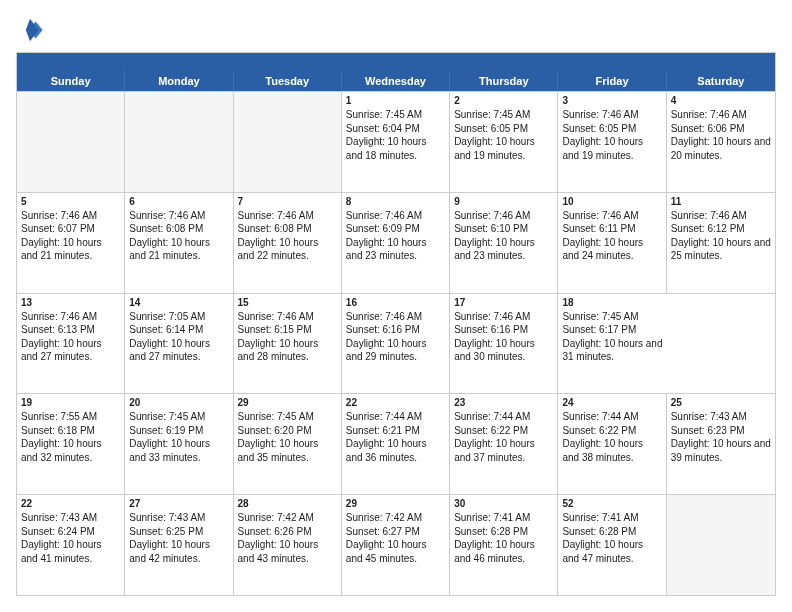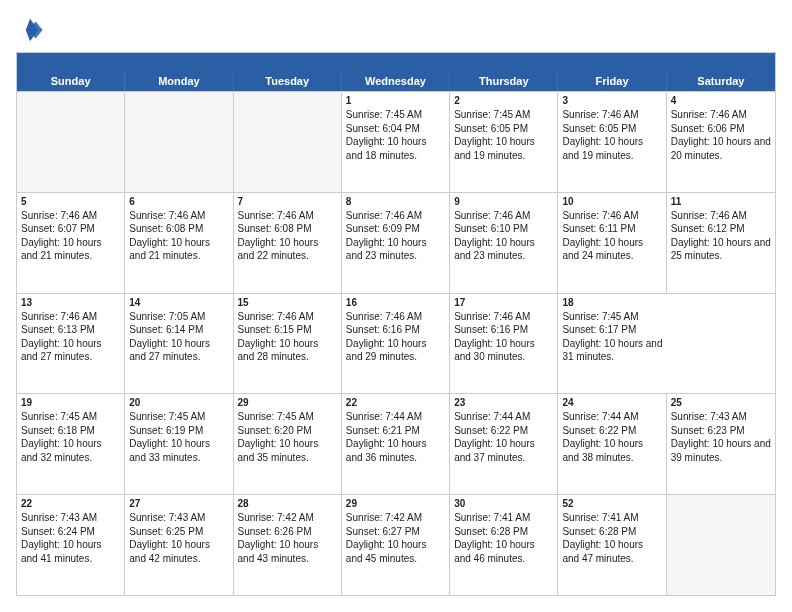--- a/index.html
+++ b/index.html
@@ -260,21 +260,21 @@
             <div class="day-num">18</div>
             <div class="cell-info">Sunrise: 7:45 AM
 Sunset: 6:17 PM
 Daylight: 10 hours
 and 31 minutes.</div>
           </div>
         </div>
         <div class="cal-row">
           <div class="cal-cell">
             <div class="day-num">19</div>
-            <div class="cell-info">Sunrise: 7:45 AM
+            <div class="cell-info">Sunrise: 7:55 AM
 Sunset: 6:18 PM
 Daylight: 10 hours
 and 32 minutes.</div>
           </div>
           <div class="cal-cell">
             <div class="day-num">20</div>
             <div class="cell-info">Sunrise: 7:45 AM
 Sunset: 6:19 PM
 Daylight: 10 hours
 and 33 minutes.</div>

